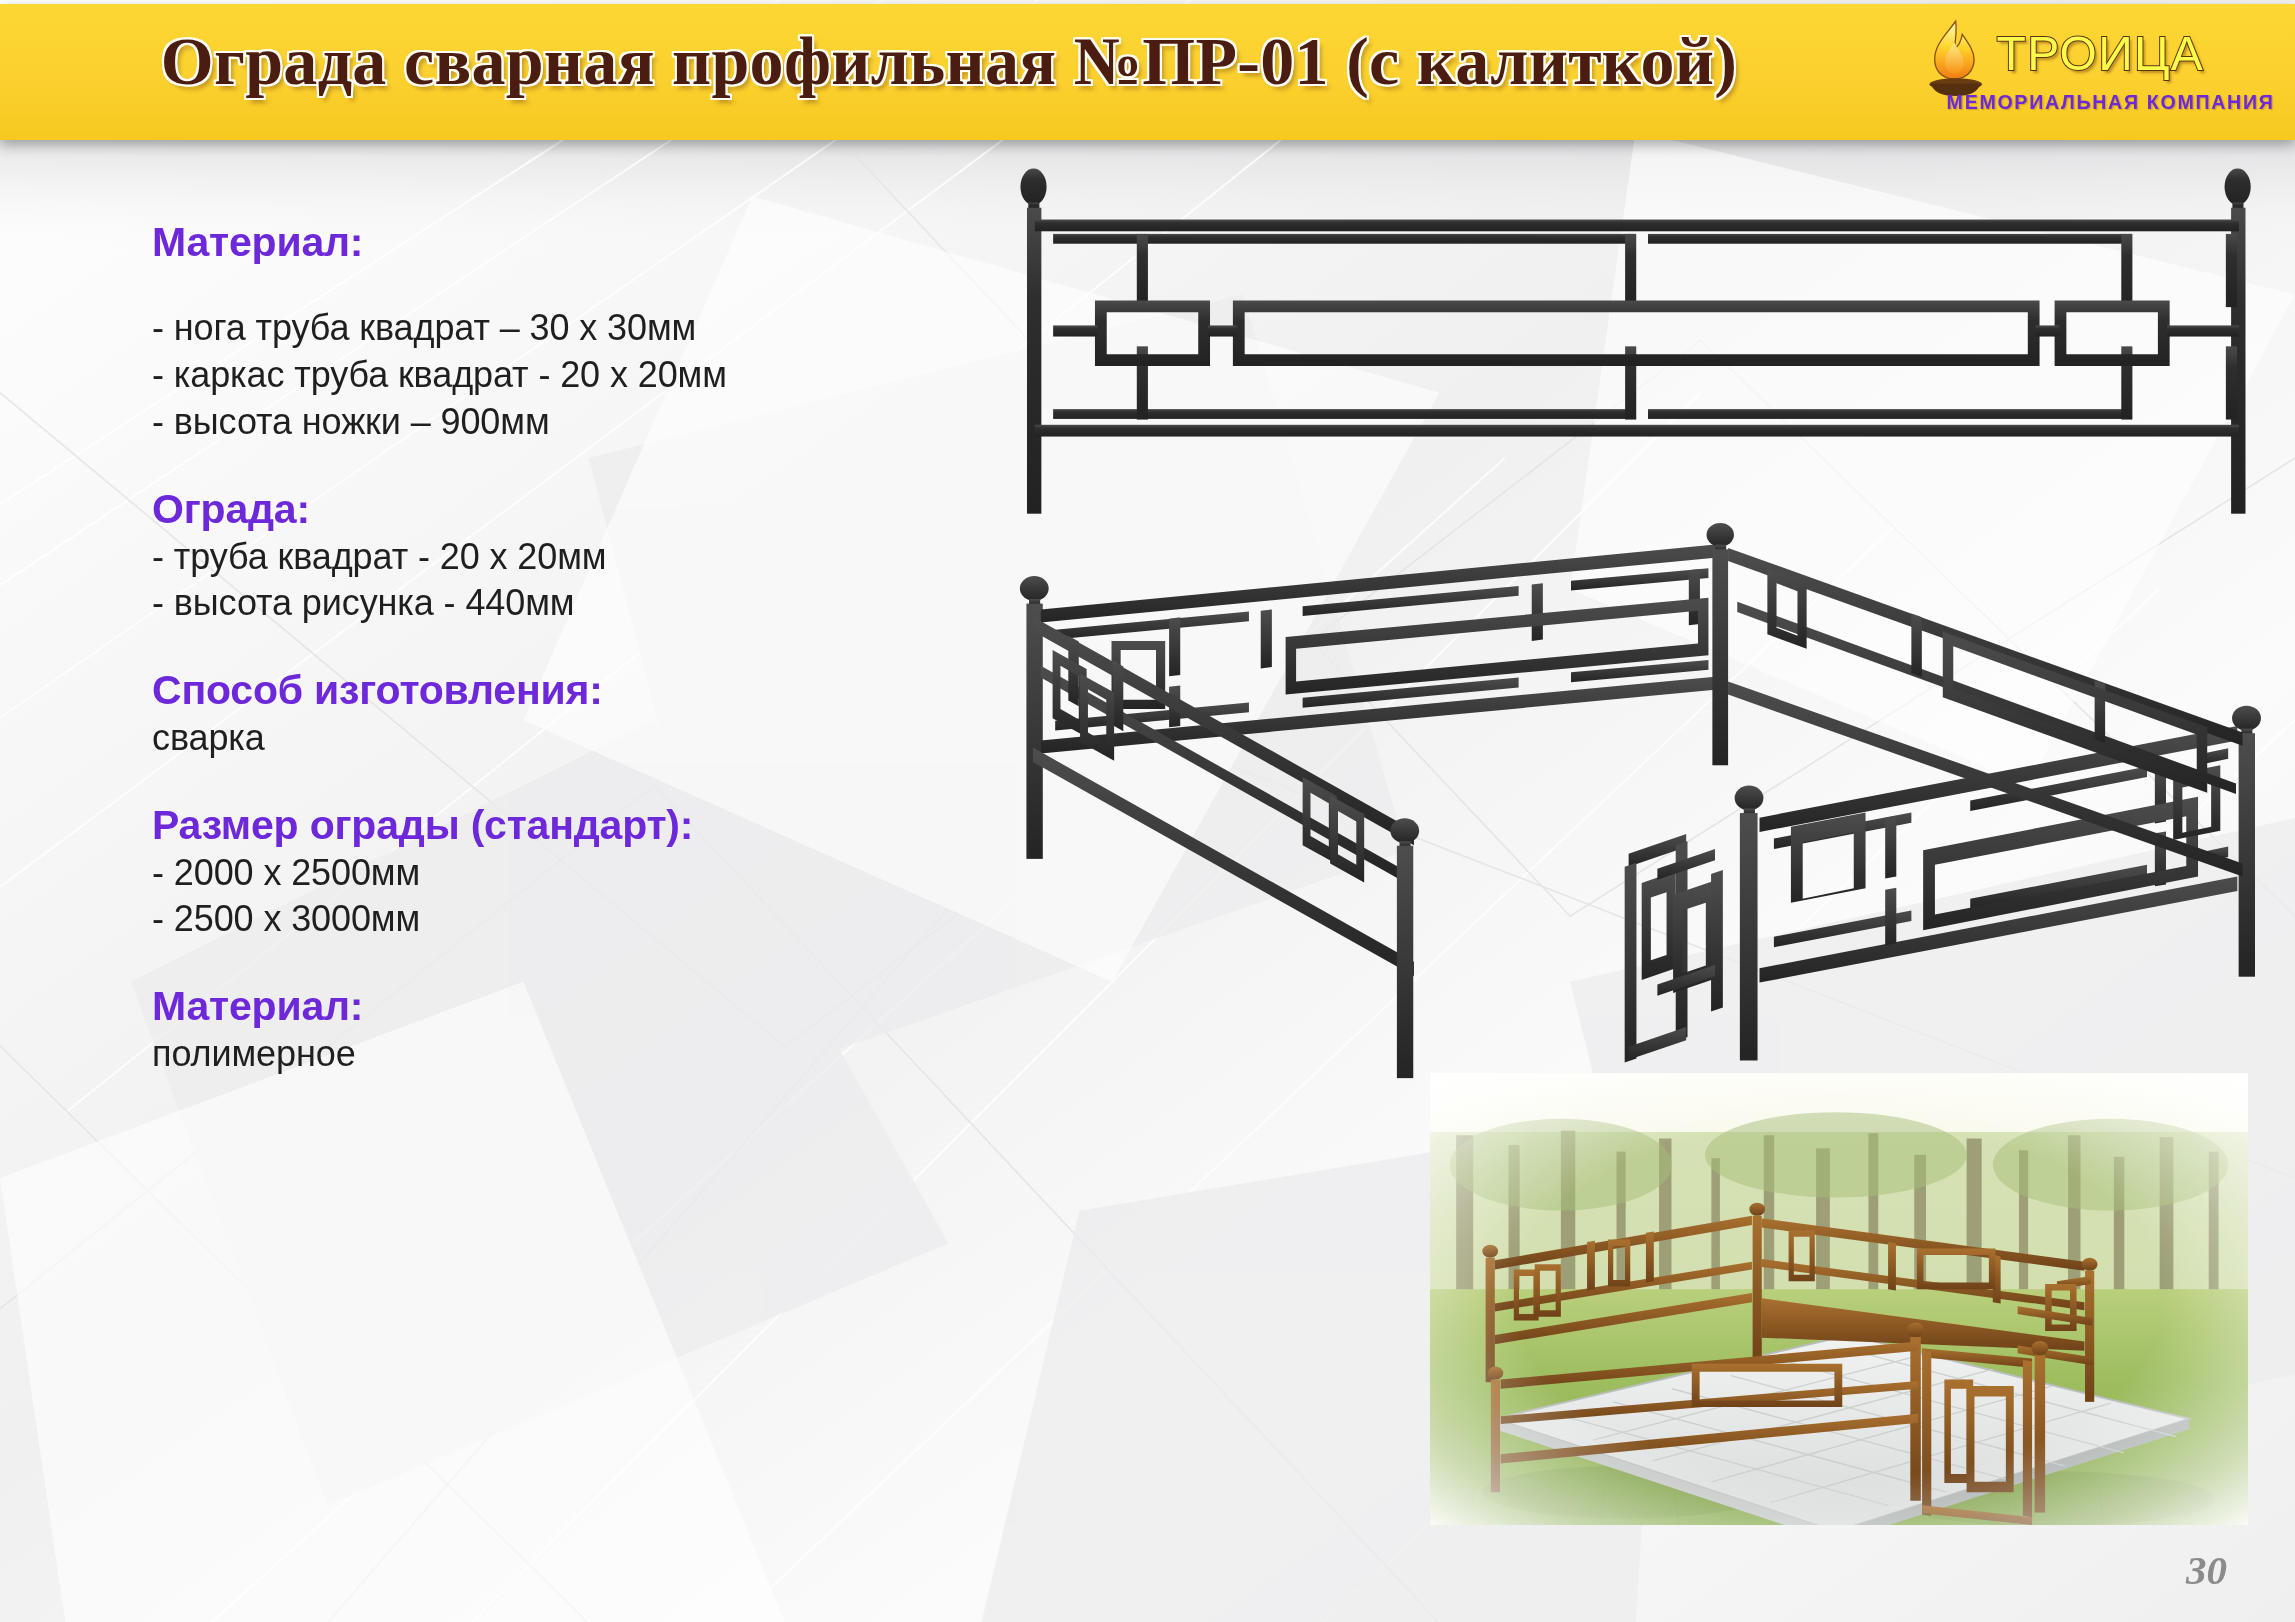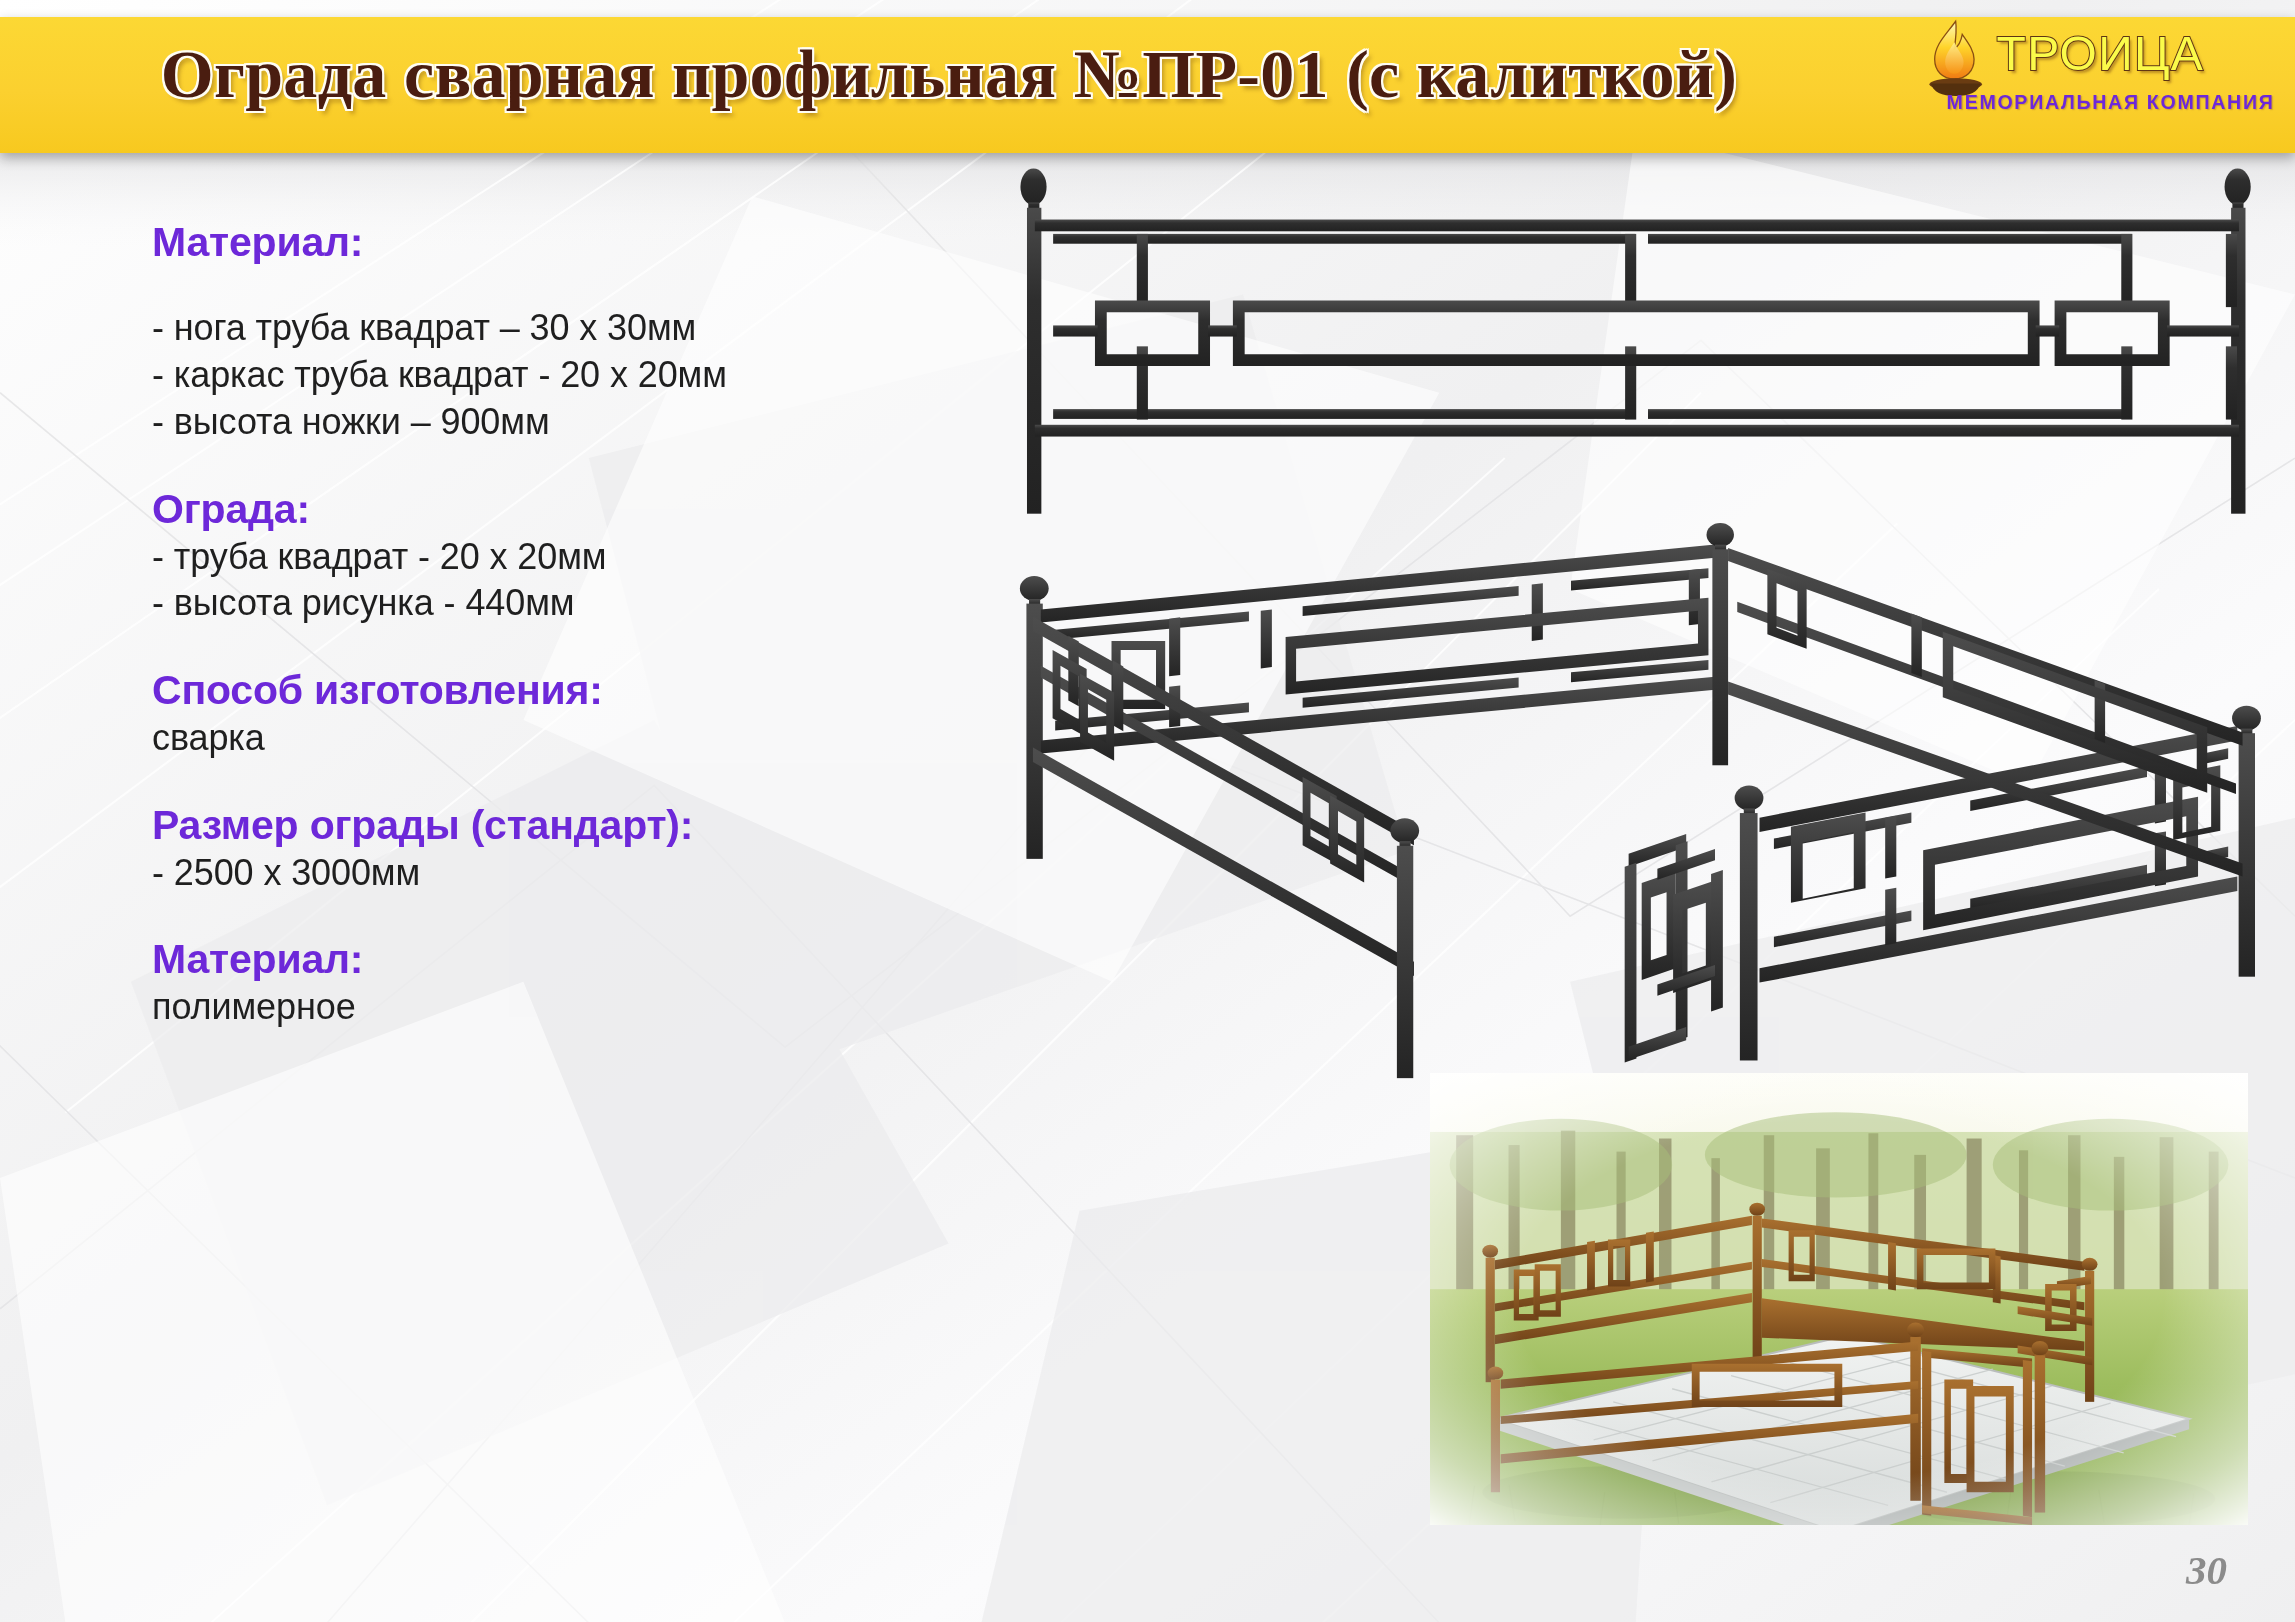--- a/index.html
+++ b/index.html
@@ -9,21 +9,21 @@
     font-family:"Liberation Sans", sans-serif;
   }
 
   
   #bg-texture{position:absolute;inset:0;overflow:hidden;z-index:0;background:
       linear-gradient(170deg,#fefefe 0%, #f2f2f3 30%, #fafafa 55%, #eeeeef 75%, #f8f8f9 100%);}
   #bg-texture svg{position:absolute;inset:0;width:100%;height:100%;}
 
   
   #header-bar{
-    position:absolute;left:0;top:17px;width:2295px;height:136px;
+    position:absolute;left:0;top:4px;width:2295px;height:136px;
     background:linear-gradient(180deg,#fcd834 0%,#fbd02f 55%,#f7c91f 100%);
     box-shadow:0 5.2px 11.8px rgba(0,0,0,.30);
     z-index:6;
   }
   #page-title{
     position:absolute;left:0;top:18.3px;width:1898px;
     text-align:center;
     font-family:"Liberation Serif", serif;
     font-weight:bold;
     font-size:68px;
@@ -187,20 +187,21 @@
     <div class="spec-line">- высота рисунка - 440мм</div>
   </div>
 
   <div class="spec-block">
     <div class="spec-head">Способ изготовления:</div>
     <div class="spec-line">сварка</div>
   </div>
 
   <div class="spec-block">
     <div class="spec-head">Размер ограды (стандарт):</div>
+    <div class="spec-line">- 2000 х 2500мм</div>
     <div class="spec-line">- 2500 х 3000мм</div>
   </div>
 
   <div class="spec-block">
     <div class="spec-head">Материал:</div>
     <div class="spec-line">полимерное</div>
   </div>
 
 </div>
 

